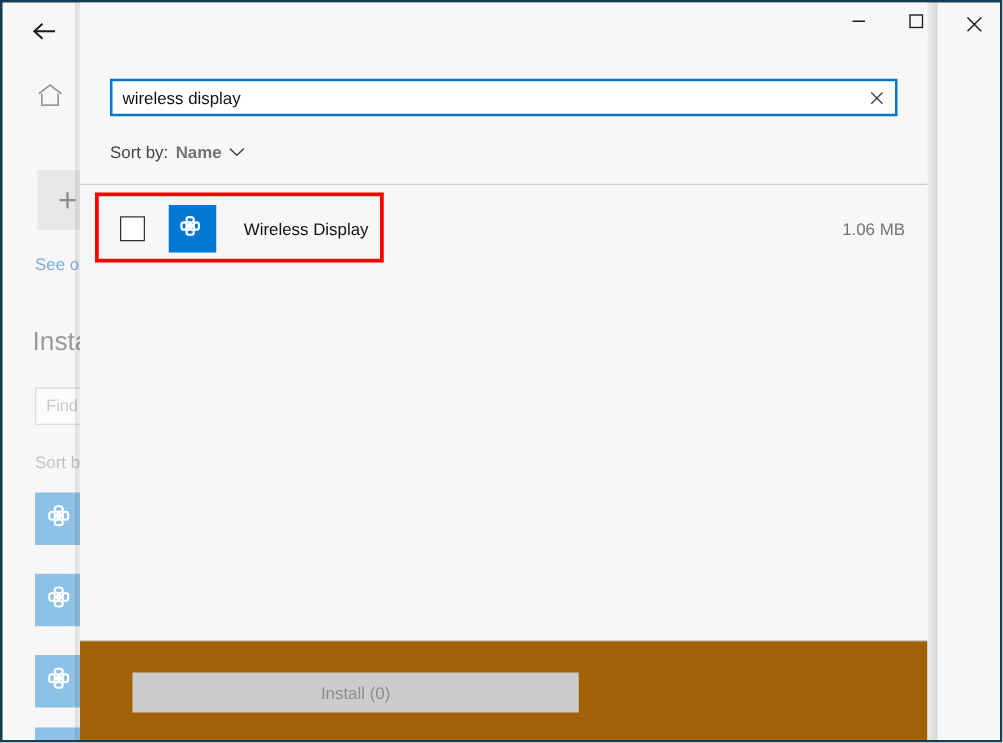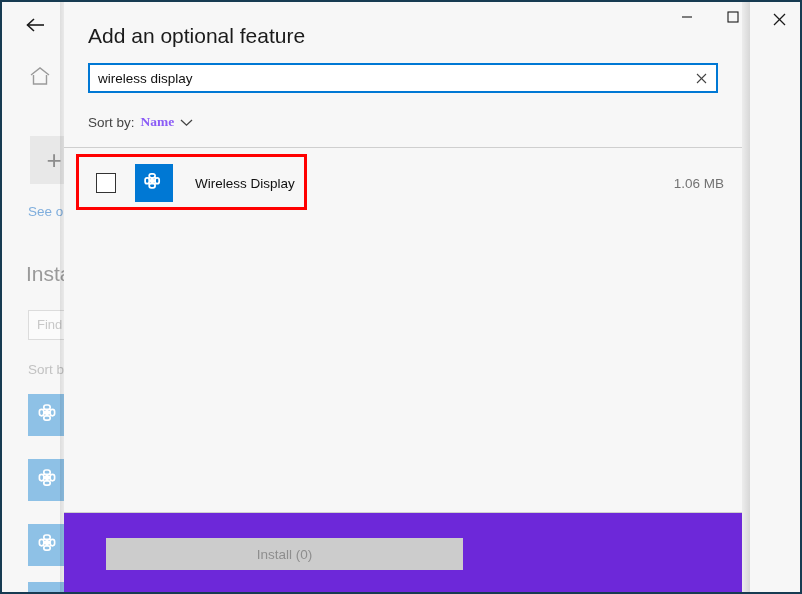--- a/index.html
+++ b/index.html
@@ -195,21 +195,21 @@
   
   #sort-bar {
     position: absolute;
     left: 24px; top: 112px;
     display: flex;
     align-items: center;
     gap: 6px;
     font-size: 13.5px;
   }
   #sort-by-label { color: #444444; }
-  #sort-by-value { color: #8b5cf6; font-weight: bold; font-family: Liberation Serif, serif; }
+  #sort-by-value { color: #737373; font-weight: bold; }
   #sort-chevron-icon { color: #444444; display: flex; align-items: center; }
 
   #list-top-divider {
     position: absolute;
     left: 0; top: 145px;
     width: 678px; height: 1px;
     background: #cfcfcf;
   }
 
   
@@ -269,21 +269,21 @@
   #footer-divider {
     position: absolute;
     left: 0; top: 510px;
     width: 678px; height: 1px;
     background: #cfcfcf;
   }
   #footer {
     position: absolute;
     left: 0; top: 511px;
     width: 678px; height: 81px;
-    background: #6d28d9;
+    background: #a16207;
   }
   .footer-button {
     position: absolute;
     top: 25px;
     height: 32px;
     border: 0;
     padding: 0;
     background: #cccccc;
     font-family: "Liberation Sans", sans-serif;
     font-size: 13.5px;
@@ -360,21 +360,20 @@
           <line x1="1" y1="6" x2="11" y2="6" stroke="#1b1b1b" stroke-width="1.1"></line>
         </svg>
       </button>
       <button class="caption-btn" id="maximize-button">
         <svg width="12" height="12" viewBox="0 0 12 12" aria-hidden="true">
           <rect x="1" y="1" width="10" height="10" fill="none" stroke="#1b1b1b" stroke-width="1.1"></rect>
         </svg>
       </button>
     </div>
 
-    <div id="dialog-title">Add an optional feature</div>
 
     <div id="search-row">
       <input id="search-input" type="text" value="wireless display" style="">
       <button id="search-clear-button">
         <svg width="11" height="11" viewBox="0 0 11 11" aria-hidden="true">
           <line x1="1" y1="1" x2="10" y2="10" stroke="#444444" stroke-width="1.1"></line>
           <line x1="10" y1="1" x2="1" y2="10" stroke="#444444" stroke-width="1.1"></line>
         </svg>
       </button>
     </div>

